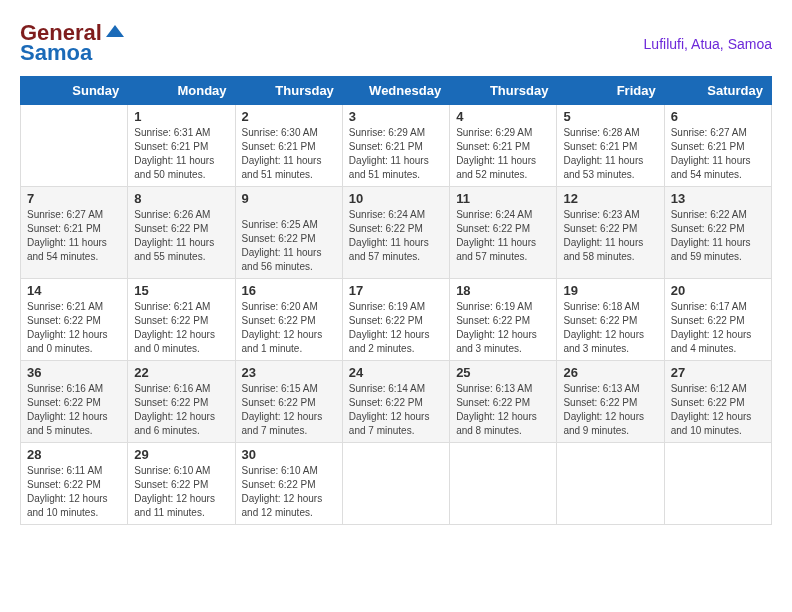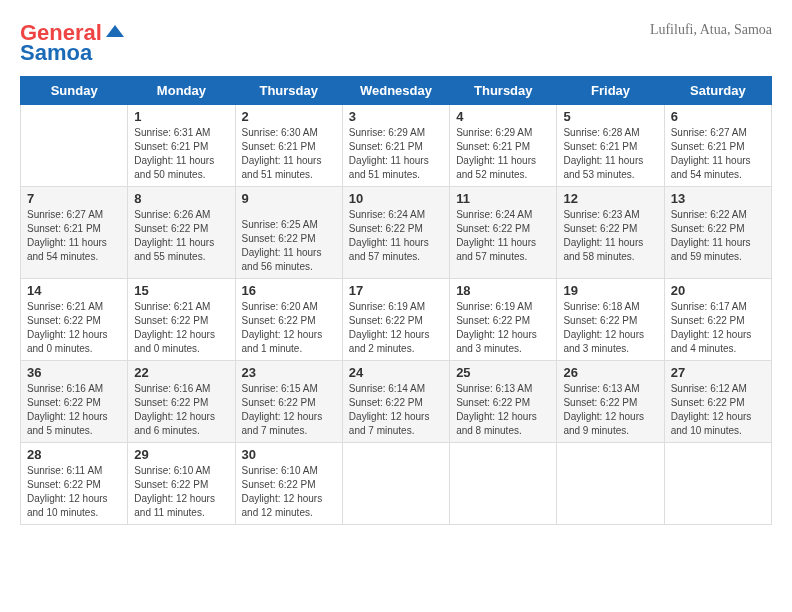--- a/index.html
+++ b/index.html
@@ -25,36 +25,35 @@
       text-align: right;
     }
     .month-title {
       font-size: 36px;
       font-weight: bold;
       color: #333;
       line-height: 1.1;
     }
     .location {
       font-size: 14px;
-      color: #737373;
-      margin-top: 2px;
-      font-family: Liberation Serif, serif;
+      color: #6d28d9;
+      margin-top: 16px;
     }
     .calendar {
       width: 100%;
       border-collapse: collapse;
       border: 1px solid #ccc;
     }
     .calendar th {
       background-color: #1a6ab8;
       color: #fff;
       font-size: 13px;
       font-weight: bold;
       padding: 6px 8px;
-      text-align: center;
+      text-align: right;
       border: 1px solid #1a6ab8;
     }
     .calendar td {
       border: 1px solid #ddd;
       vertical-align: top;
       padding: 4px 6px;
       width: calc(100% / 7);
       min-height: 80px;
       font-size: 10.5px;
       color: #333;
@@ -80,21 +79,21 @@
     .row-white td {
       background-color: #fff;
     }
   </style>
 </head>
 <body>
 
 <div class="header">
   <div class="logo">
     <div style="display:flex; align-items:center;">
-      <span style="font-size:22px; font-weight:bold; color:#ef4444;">General</span>
+      <span style="font-size:22px; font-weight:bold; color:#7f1d1d;">General</span>
       <svg width="22" height="16" viewBox="0 0 22 16" style="margin-left:2px; margin-top:-4px;">
         <polygon points="2,14 11,2 20,14" fill="#1a6ab8"></polygon>
       </svg>
     </div>
     <span style="font-size:22px; font-weight:bold; color:#1a6ab8; margin-top:-6px; margin-left:0;">Samoa</span>
   </div>
   <div class="title-block">
     <div class="location">Lufilufi, Atua, Samoa</div>
   </div>
 </div>

